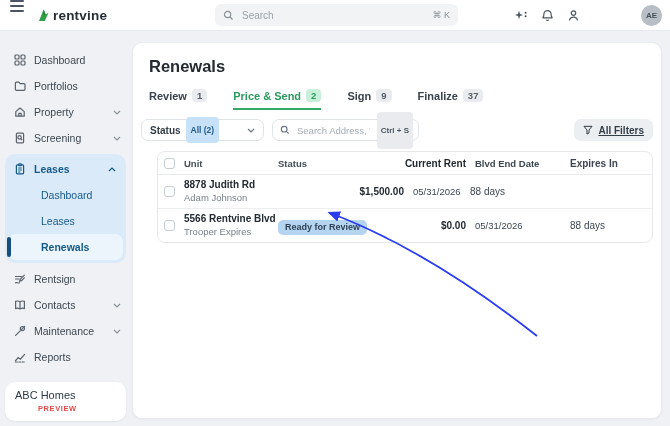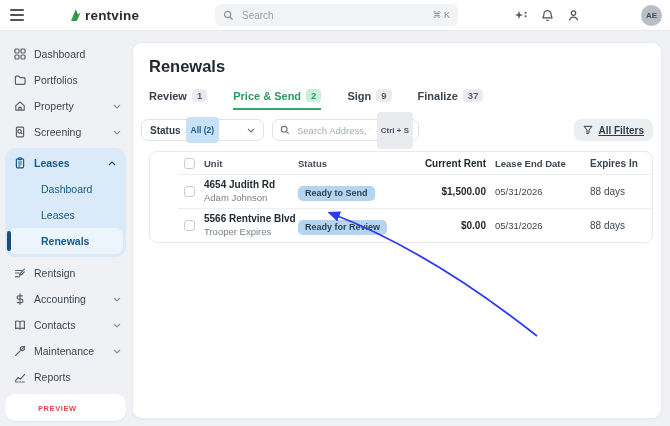--- a/index.html
+++ b/index.html
@@ -1,35 +1,35 @@
 <!DOCTYPE html>
 <html><head>
 <meta charset="utf-8">
 <style>
   html,body{margin:0;padding:0;}
   body{font-family:"Liberation Sans","DejaVu Sans",sans-serif;background:#eff1f4;}
   .screen{position:relative;width:670px;height:426px;overflow:hidden;background:#eff1f4;}
 
   
-  .topbar{position:absolute;left:0;top:0;width:670px;height:31px;background:#fff;border-bottom:1px solid #e7e9ec;display:flex;align-items:center;box-sizing:border-box;gap:32px;}
+  .topbar{position:absolute;left:0;top:0;width:670px;height:31px;background:#fff;border-bottom:1px solid #e7e9ec;display:flex;box-sizing:border-box;}
   .hamburger{margin-left:10px;width:14px;height:12px;display:flex;flex-direction:column;justify-content:space-between;cursor:pointer;}
   .hamburger span{display:block;height:1.6px;background:#4b5563;border-radius:1px;}
   .brand{display:flex;align-items:center;margin-left:12px;gap:3px;}
   .brand-name{font-size:13.5px;font-weight:700;color:#262d34;letter-spacing:.2px;}
   .gsearch{position:absolute;left:215px;top:4px;width:243px;height:22px;background:#f1f3f5;border-radius:6px;display:flex;align-items:center;padding:0 8px;box-sizing:border-box;gap:6px;}
   .gsearch input{flex:1;border:none;background:transparent;outline:none;font-size:10px;color:#374151;font-family:inherit;}
   .gsearch input::placeholder{color:#9aa2ab;}
   .kbd-plain{font-size:9px;color:#8a929b;white-space:nowrap;}
   .top-icons{position:absolute;right:8px;top:0;height:31px;display:flex;align-items:center;gap:13px;}
   .avatar{width:21px;height:21px;border-radius:50%;background:#b7bec5;color:#474f57;font-size:8px;font-weight:700;display:flex;align-items:center;justify-content:center;margin-left:48px;}
   .ico{display:inline-flex;align-items:center;justify-content:center;}
 
   
   .sidebar{position:absolute;left:0;top:31px;width:131px;bottom:0;box-sizing:border-box;}
-  .snav{padding-top:10px;}
+  .snav{padding-top:16px;}
   .sn-item{height:26px;display:flex;align-items:center;padding:0 10px 0 14px;gap:8px;cursor:pointer;}
   .sn-lb{font-size:10.5px;color:#3d4751;font-weight:500;}
   .sn-chev{margin-left:auto;display:inline-flex;}
   .leases-group{margin:3px 5px;background:#dbeaf8;border-radius:10px;padding:2px 0 3px 0;}
   .leases-group .sn-item{padding-left:9px;}
   .leases-group .sn-lb{color:#155a8a;font-weight:600;}
   .sub-item{height:26px;display:flex;align-items:center;padding-left:33px;cursor:pointer;position:relative;margin:0 3px;border-radius:8px;}
   .sub-item .sn-lb{color:#155a8a;font-weight:500;}
   .sub-item.active{background:#edf5fc;}
   .sub-item.active .sn-lb{font-weight:600;}
@@ -53,21 +53,21 @@
   .status-select{width:123px;height:22px;border:1px solid #dfe3e7;border-radius:7px;display:flex;align-items:center;padding:0 8px;box-sizing:border-box;gap:5px;cursor:pointer;background:#fff;}
   .status-lb{font-size:10px;font-weight:600;color:#333d47;}
   .status-val{font-size:8.5px;font-weight:600;color:#255d8e;background:#c7e2f8;border-radius:4px;padding:8px 5px;}
   .tsearch{width:147px;height:22px;border:1px solid #dfe3e7;border-radius:7px;display:flex;align-items:center;padding:0 5px 0 7px;box-sizing:border-box;gap:5px;background:#fff;}
   .tsearch input{flex:1;min-width:0;border:none;background:transparent;outline:none;font-size:9.5px;color:#374151;font-family:inherit;}
   .tsearch input::placeholder{color:#a4acb5;}
   .kbd-badge{font-size:8px;font-weight:600;color:#4b5563;background:#e9ebee;border-radius:4px;padding:14px 4px;white-space:nowrap;}
   .all-filters{margin-left:auto;height:22px;background:#eceff1;border-radius:7px;display:flex;align-items:center;gap:5px;padding:0 9px;cursor:pointer;}
   .all-filters span{font-size:10px;font-weight:600;color:#333d47;text-decoration:underline;}
 
-  .rtable{margin:10px 8px 0 16px;border:1px solid #e6e8eb;border-radius:8px;overflow:hidden;background:#fff;padding-left:28px;}
+  .rtable{margin:10px 8px 0 24px;border:1px solid #e6e8eb;border-radius:8px;overflow:hidden;background:#fff;}
   .trow{display:grid;grid-template-columns:26px 94px 126px 62px 100px auto;align-items:center;}
   .thead{height:22px;border-bottom:1px solid #e9ebee;}
   .th{font-size:9.5px;font-weight:600;color:#454e58;white-space:nowrap;}
   .tr{height:33px;cursor:pointer;}
   .tr + .tr{border-top:1px solid #eceef0;}
   .cb{width:11px;height:11px;border:1.3px solid #c6cdd4;border-radius:3px;background:#fff;margin-left:6px;box-sizing:border-box;cursor:pointer;}
   .unit-name{font-size:10px;font-weight:700;color:#232a31;line-height:1.25;}
   .unit-tenant{font-size:9.5px;color:#78818b;line-height:1.3;}
   .sbadge{display:inline-block;font-size:9px;font-weight:600;color:#2f4257;background:#b5d4ef;border-radius:5px;padding:2.5px 7px;}
   .c-rent{font-size:10px;font-weight:700;color:#232a31;justify-self:end;white-space:nowrap;}
@@ -217,33 +217,20 @@
         <span class="ico">
           <svg width="12" height="12" viewBox="0 0 12 12" fill="none" stroke="#5a636d" stroke-width="1.2" stroke-linecap="round">
               <path d="M1.5 3.5 h6 M1.5 6 h3.5"></path>
               <path d="M10.3 2.2 L6.2 6.3 L5.6 8.2 L7.5 7.6 L10.3 4.8"></path>
               <path d="M1.5 9.8 c1.5 -1 2.5 .8 4 0"></path>
             </svg>
         </span>
         <span class="sn-lb">Rentsign</span>
       </div>
 
-      <div class="sn-item">
-        <span class="ico">
-          <svg width="12" height="12" viewBox="0 0 12 12" fill="none" stroke="#5a636d" stroke-width="1.2" stroke-linecap="round">
-              <path d="M6 0.8 V11.2 M8.4 2.8 H4.8 a1.7 1.7 0 0 0 0 3.4 h2.4 a1.7 1.7 0 0 1 0 3.4 H3.4"></path>
-            </svg>
-        </span>
-        <span class="sn-lb">Accounting</span>
-        <span class="sn-chev ico">
-          <svg width="8" height="5" viewBox="0 0 8 5" fill="none" stroke="#8a929b" stroke-width="1.2">
-              <path d="M1 1 L4 4 L7 1"></path>
-            </svg>
-        </span>
-      </div>
 
       <div class="sn-item">
         <span class="ico">
           <svg width="12" height="12" viewBox="0 0 12 12" fill="none" stroke="#5a636d" stroke-width="1.2" stroke-linejoin="round">
               <path d="M6 2.8 C4.6 1.9 2.7 1.9 1.6 2.4 V9.6 C2.7 9.1 4.6 9.1 6 10 C7.4 9.1 9.3 9.1 10.4 9.6 V2.4 C9.3 1.9 7.4 1.9 6 2.8 Z"></path>
               <path d="M6 2.8 V10"></path>
             </svg>
         </span>
         <span class="sn-lb">Contacts</span>
         <span class="sn-chev ico">
@@ -274,20 +261,21 @@
               <path d="M1.4 9.8 L4.2 6.6 L6.4 8.2 L10.6 3.4"></path>
               <path d="M1.4 11 h2 M4.8 11 h2 M8.2 11 h2" stroke-dasharray="2 1.4"></path>
             </svg>
         </span>
         <span class="sn-lb">Reports</span>
       </div>
 
     </nav>
 
     <div class="account-card">
+      <div class="account-name">ABC Homes</div>
       <div class="account-badge">PREVIEW</div>
     </div>
   </aside>
 
   <main class="card">
     <h1 class="page-title">Renewals</h1>
 
     <div class="tabs">
       <div class="tab">
         <span class="tab-lb">Review</span>
@@ -336,32 +324,29 @@
         <span>All Filters</span>
       </div>
     </div>
 
     <div class="rtable">
       <div class="trow thead">
         <span class="cb"></span>
         <span class="th">Unit</span>
         <span class="th">Status</span>
         <span class="th c-rent" style="font-weight:600;">Current Rent</span>
-        <span class="th c-date">Lease End Date</span>
+        <span class="th c-date">Blvd End Date</span>
         <span class="th c-exp">Expires In</span>
       </div>
 
       <div class="trow tr">
         <span class="cb"></span>
         <span>
-          <div class="unit-name">4654 Judith Rd</div>
+          <div class="unit-name">8878 Judith Rd</div>
           <div class="unit-tenant">Adam Johnson</div>
-        </span>
-        <span>
-          <span class="sbadge">Ready to Send</span>
         </span>
         <span class="c-rent">$1,500.00</span>
         <span class="c-date">05/31/2026</span>
         <span class="c-exp">88 days</span>
       </div>
 
       <div class="trow tr">
         <span class="cb"></span>
         <span>
           <div class="unit-name">5566 Rentvine Blvd</div>

